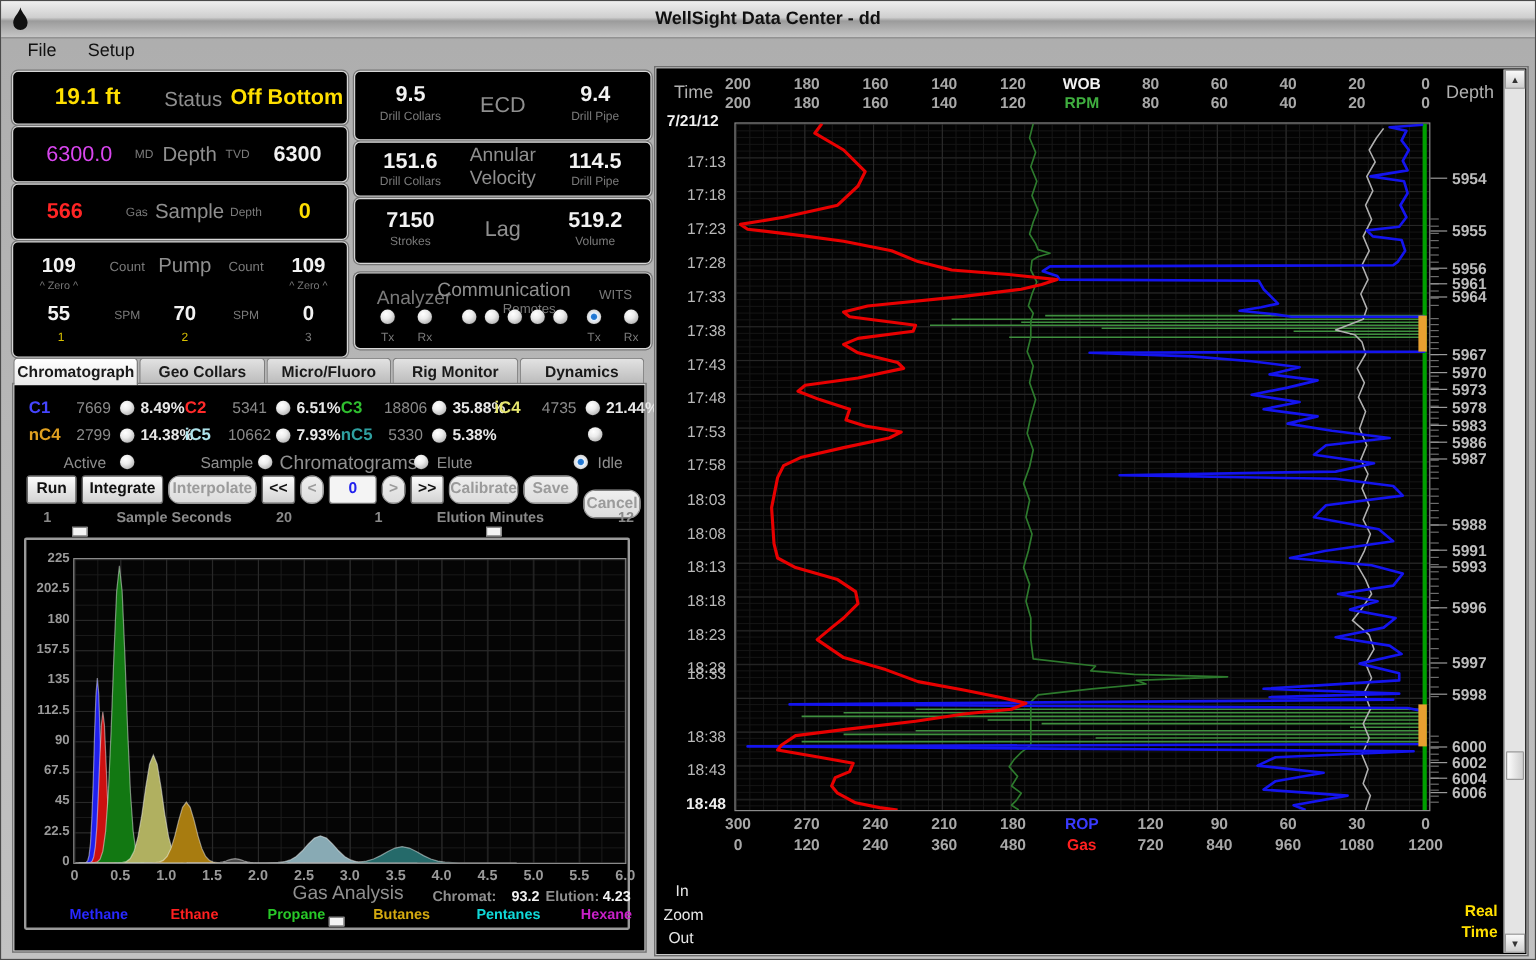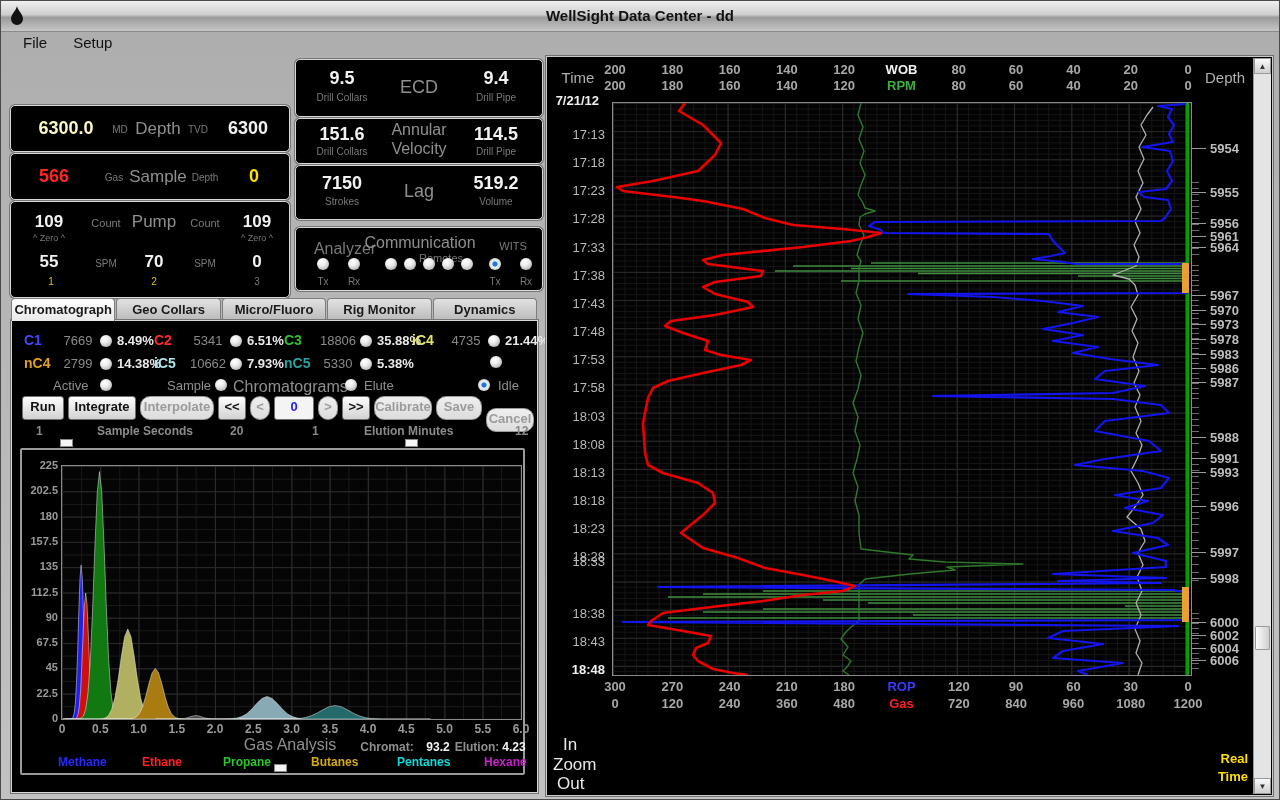--- a/index.html
+++ b/index.html
@@ -17,21 +17,21 @@
   
   #menubar{position:absolute;left:0;top:31px;width:100%;height:24px;}
   .menu-item{display:inline-block;margin-left:18px;font-size:15px;color:#111;padding:2px 4px;cursor:default;text-align:center;}
   
   .gpanel{position:absolute;background:#000;border:1px solid #d6d6d6;border-radius:5px;
           box-shadow:0 0 0 1px #777;}
   .glabel{color:#8f8f8f;}
   .gsub{color:#7a7a7a;font-size:10px;}
   .vwhite{color:#f2f2f2;font-weight:bold;}
   .vyellow{color:#ffdf00;font-weight:bold;}
-  .vgreen{color:#fef9c3;font-weight:bold;}
+  .vgreen{color:#d946ef;font-weight:normal;}
   .vred{color:#ff2525;font-weight:bold;}
   .cellc{position:absolute;text-align:center;transform:translateX(-50%);white-space:nowrap;}
   
   .led{position:absolute;width:12px;height:12px;border-radius:50%;
        background:radial-gradient(circle at 38% 30%,#ffffff 0%,#ececec 38%,#9a9a9a 100%);
        box-shadow:0 0 1px #333;}
   .led.on{background:radial-gradient(circle,#1a6fd4 0%,#2a7fd4 26%,#e8f2ff 36%,#dcdcdc 62%,#9a9a9a 100%);}
   .ledi{display:inline-block;position:static;vertical-align:middle;}
   
   #tabbar{position:absolute;left:10px;top:297px;width:527px;height:23px;display:flex;}
@@ -83,36 +83,41 @@
     background-size:100% 28.16px,57.3px 100%,100% 5.63px,11.46px 100%;}
   .timelabel{position:absolute;left:2px;width:56px;text-align:right;font-size:13px;color:#b9b9b9;}
   .depthlabel{position:absolute;left:663px;font-size:13px;font-weight:bold;color:#bdbdbd;}
   .dtick{position:absolute;background:#9a9a9a;height:1px;}
   
   #sbar{position:absolute;right:1px;top:1px;width:17px;height:736px;background:#e4e4e4;border-left:1px solid #999;}
   .sbtn{position:absolute;left:0;width:17px;height:16px;background:linear-gradient(180deg,#fafafa,#cfcfcf);
         border:1px solid #9a9a9a;box-sizing:border-box;font-size:8px;color:#333;text-align:center;line-height:15px;}
   #sthumb{position:absolute;left:1px;width:15px;height:24px;background:linear-gradient(90deg,#fdfdfd,#cfcfcf);
           border:1px solid #9a9a9a;box-sizing:border-box;border-radius:1px;}
-  .zoomlbl{position:absolute;color:#e8e8e8;font-size:17px;}
+  .zoomlbl{position:absolute;color:#e8e8e8;font-size:13px;}
   .rtlbl{position:absolute;color:#ffdf00;font-weight:bold;font-size:13px;right:24px;text-align:right;}
   svg{position:absolute;left:0;top:0;}
 </style>
 </head>
 <body>
 
 <div id="window">
   <div id="titlebar">
     <svg id="app-icon" width="14" height="19" viewBox="0 0 14 19">
       <path d="M7 0 C8 5 13 8 13 13 A6 6 0 1 1 1 13 C1 8 6 5 7 0 Z" fill="#111"></path>
     </svg>
     <div id="title-text">WellSight Data Center - dd</div>
   </div>
   <div id="menubar"><div class="menu-item">File</div><div class="menu-item">Setup</div></div>
 
+  <div class="gpanel" style="left:9px;top:58px;width:278px;height:43px;">
+    <div class="cellc vyellow" style="left:62px;top:11px;font-size:19px;">19.1 ft</div>
+    <div class="cellc glabel" style="left:150px;top:13px;font-size:17px;">Status</div>
+    <div class="cellc vyellow" style="left:228px;top:11px;font-size:18px;">Off Bottom</div>
+  </div>
 
   <div class="gpanel" style="left:9px;top:104px;width:278px;height:45px;">
     <div class="cellc vgreen" style="left:55px;top:12px;font-size:18px;">6300.0</div>
     <div class="cellc gsub" style="left:109px;top:18px;">MD</div>
     <div class="cellc glabel" style="left:147px;top:13px;font-size:17px;">Depth</div>
     <div class="cellc gsub" style="left:187px;top:18px;">TVD</div>
     <div class="cellc vwhite" style="left:237px;top:12px;font-size:18px;">6300</div>
   </div>
 
   <div class="gpanel" style="left:9px;top:152px;width:278px;height:45px;">

